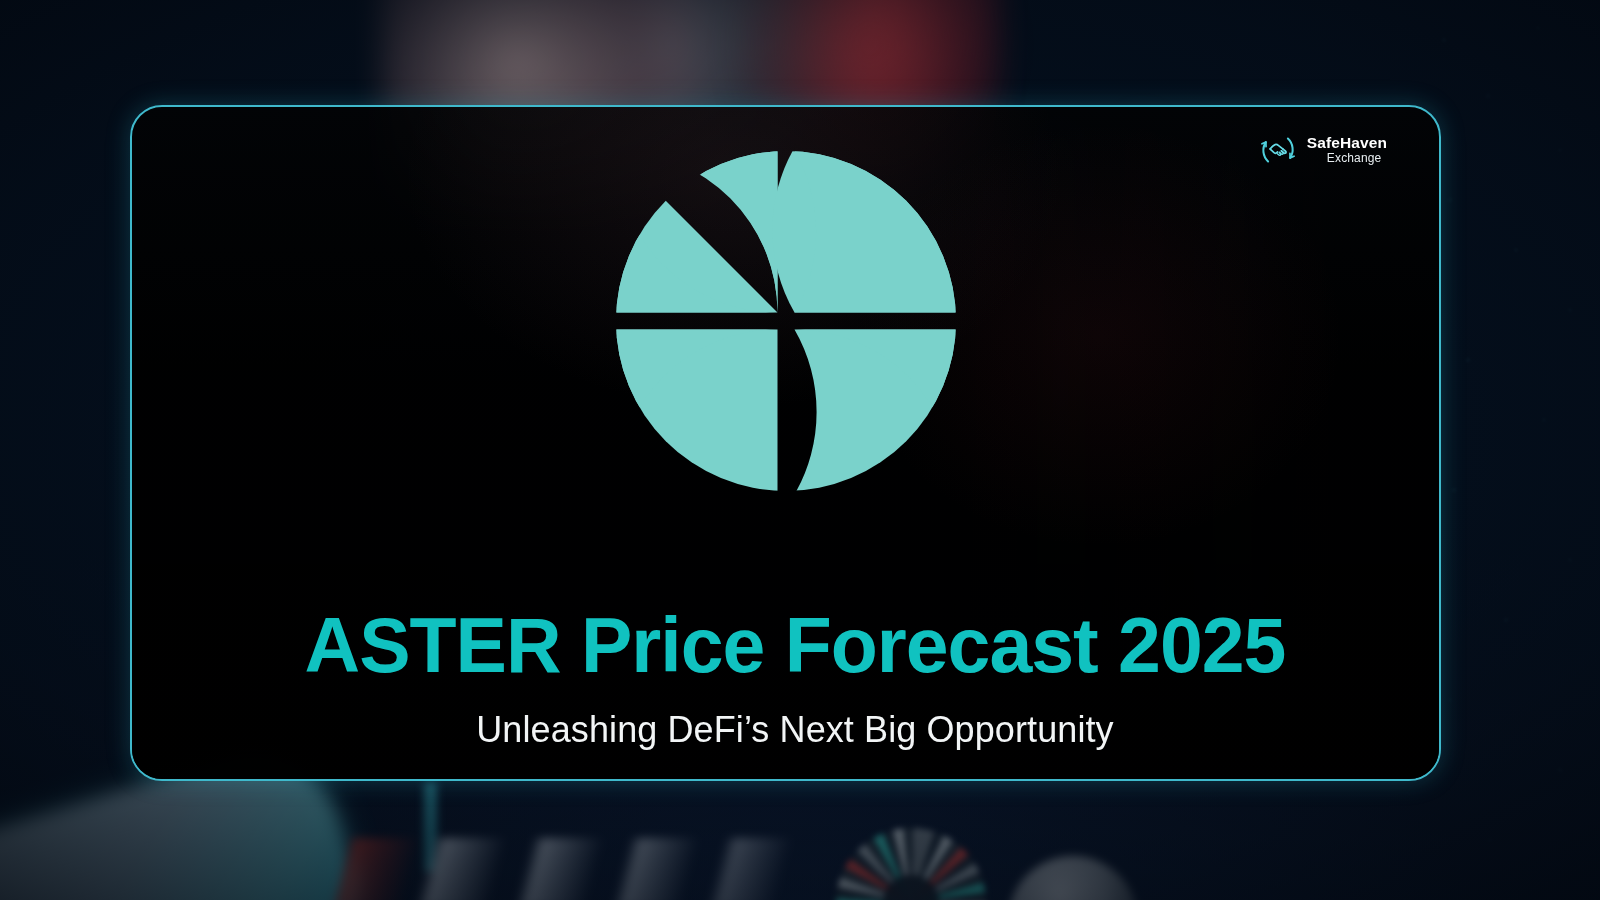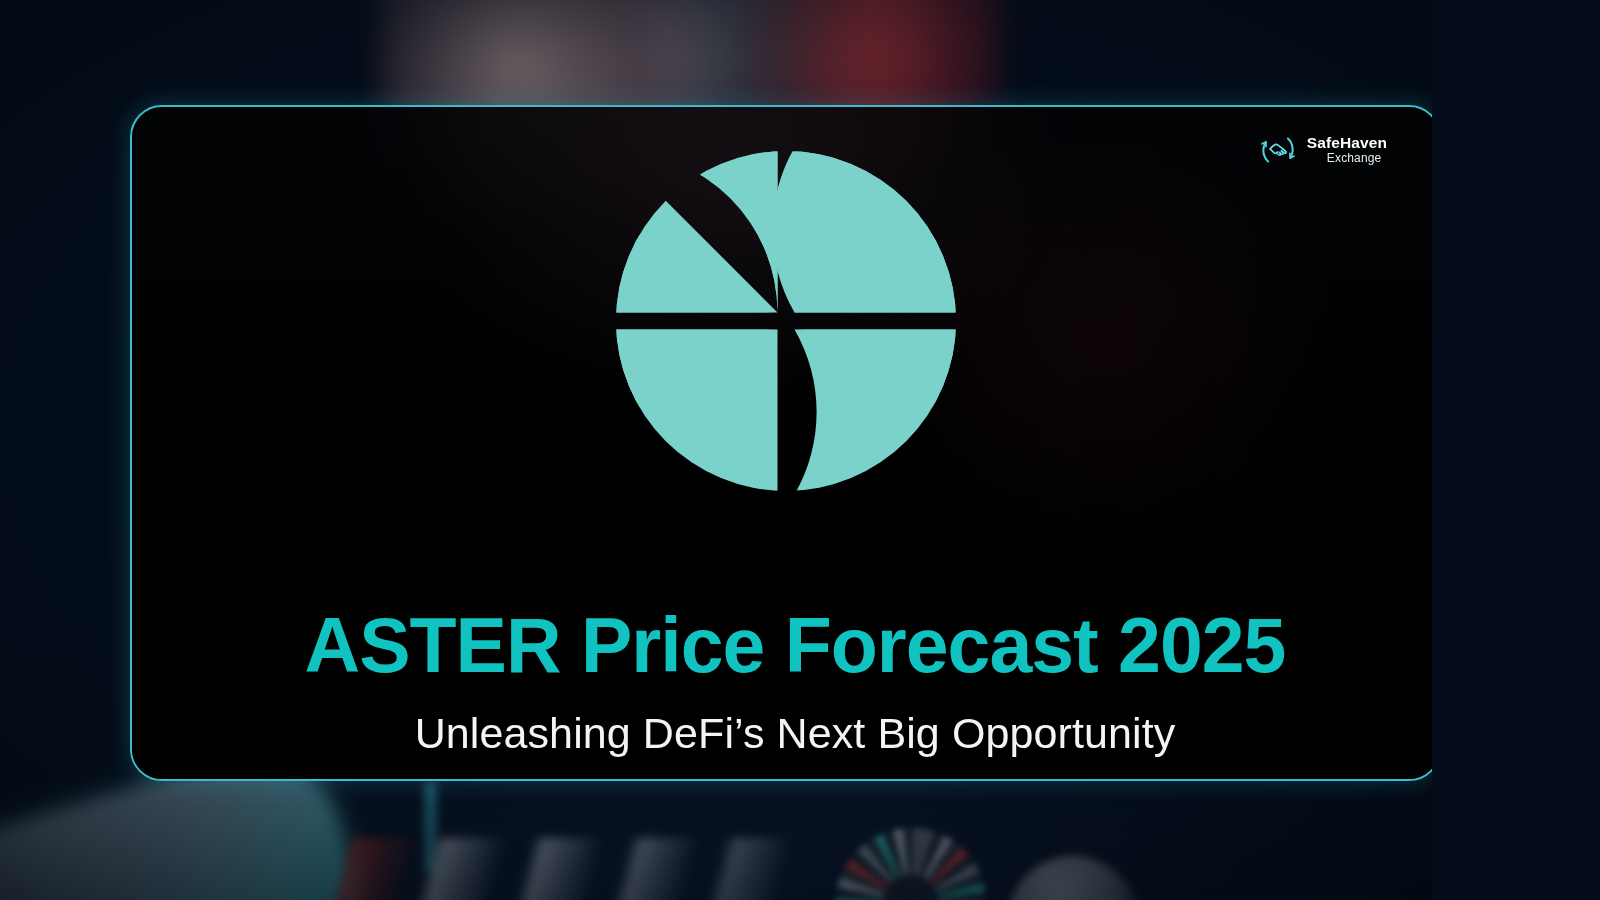--- a/index.html
+++ b/index.html
@@ -2,21 +2,21 @@
 <html><head>
 <meta charset="utf-8">
 <style>
   html, body {
     margin: 0;
     padding: 0;
     background: #050d1a;
   }
   #stage {
     position: relative;
-    width: 1432px;
+    width: 1600px;
     height: 900px;
     overflow: hidden;
     background: #061223;
     font-family: "Liberation Sans", sans-serif;
   }
 
   
   .bg-base {
     position: absolute;
     inset: 0;
@@ -231,21 +231,21 @@
     color: #10c2c0;
     font-size: 77px;
     font-weight: bold;
     letter-spacing: -1px;
     line-height: 1.0;
     margin: 0;
     white-space: nowrap;
   }
   .subhead {
     color: #f2f5f6;
-    font-size: 43px;
+    font-size: 36px;
     font-weight: normal;
     letter-spacing: 0.1px;
     margin: 26px 0 0 0;
     line-height: 1.1;
     white-space: nowrap;
   }
 </style>
 </head>
 <body>
 

